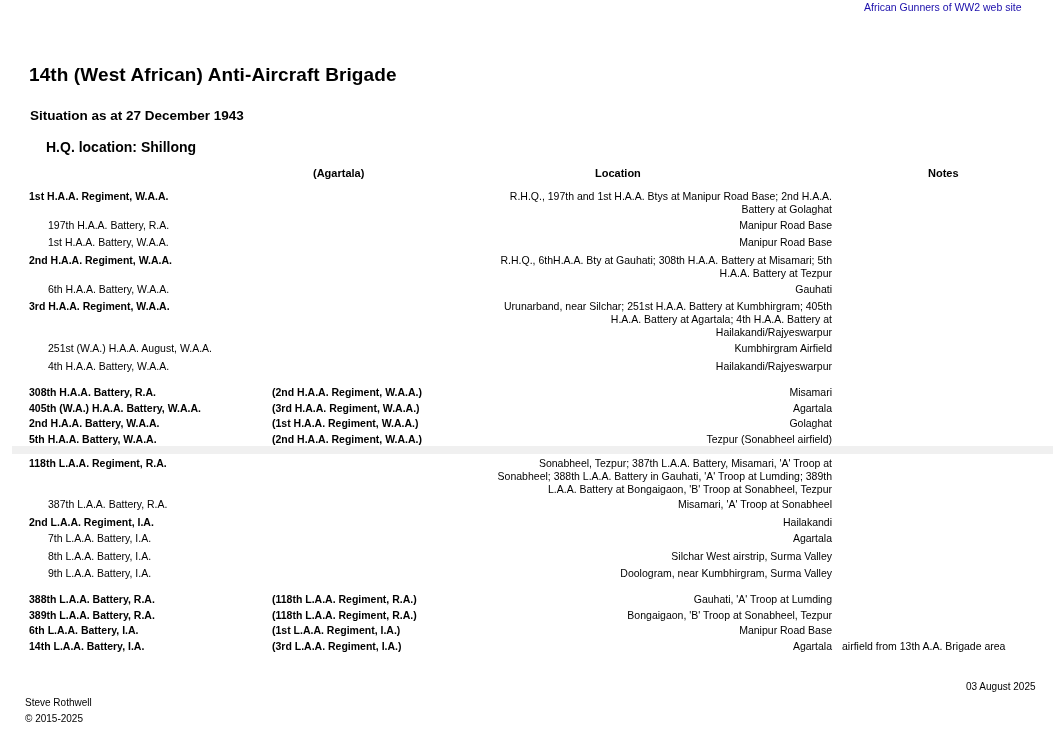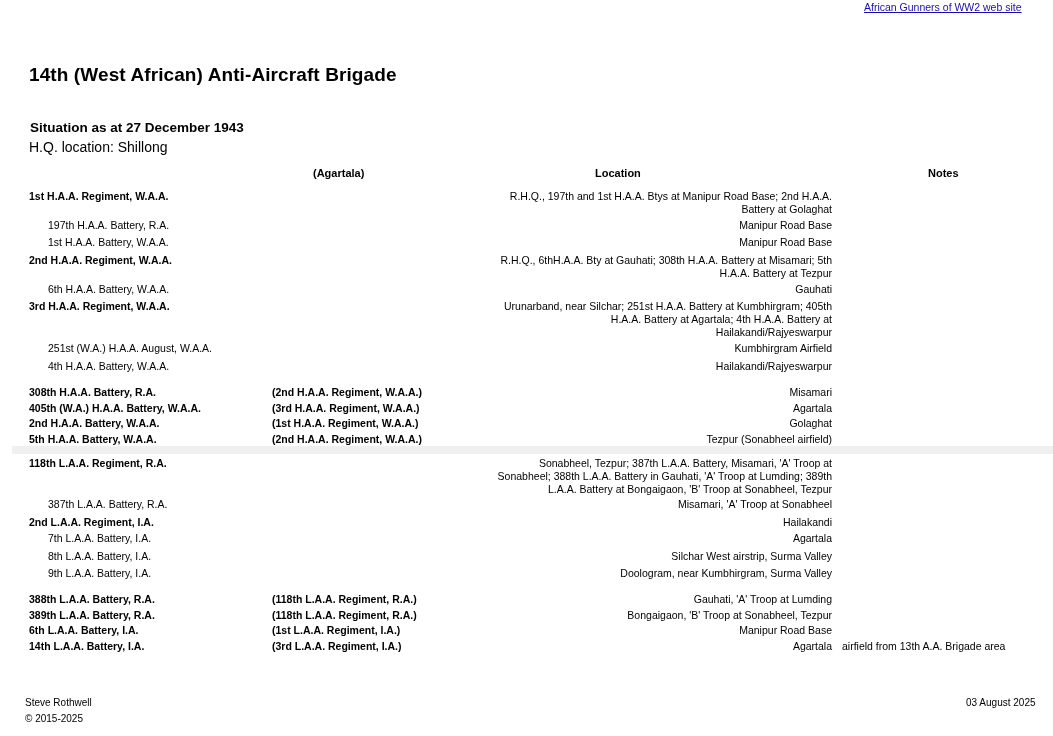--- a/index.html
+++ b/index.html
@@ -1,22 +1,22 @@
 <!DOCTYPE html>
 <html><head>
 <meta charset="utf-8">
 <style>
   html, body { margin:0; padding:0; background:#ffffff; }
   body { width:1053px; height:736px; position:relative; overflow:hidden;
          font-family:"Liberation Sans", sans-serif; color:#000; }
   .link { position:absolute; left:864px; top:1px; font-size:10.5px; color:#1a0dab;
-          text-decoration:underline; cursor:pointer; }
+          cursor:pointer; }
   .title { position:absolute; left:29px; top:64px; font-size:19px; font-weight:bold; letter-spacing:0.1px; }
-  .subtitle { position:absolute; left:30px; top:108px; font-size:13.5px; font-weight:bold;margin-top:12px; }
-  .hq { position:absolute; left:29px; top:139px; font-size:14px; font-weight:normal; }
+  .subtitle { position:absolute; left:30px; top:108px; font-size:13.5px; font-weight:bold; }
+  .hq { position:absolute; left:46px; top:139px; font-size:14px; font-weight:bold; }
   .hdr { position:absolute; top:167px; font-size:11px; font-weight:bold; }
   .row { position:absolute; left:0; width:1053px; font-size:10.5px; line-height:13px; }
   .c1 { position:absolute; left:29px; }
   .c1.ind { left:48px; }
   .c1.b { font-weight:bold; }
   .c2 { position:absolute; left:272px;font-weight:bold; }
   .c3 { position:absolute; left:492px; width:340px;text-align:right; }
   .c4 { position:absolute; left:842px; }
   .sep { position:absolute; left:12px; top:446px; width:1041px; height:8px; background:#f0f0f0; }
   .foot { position:absolute; font-size:10px; }
@@ -165,13 +165,13 @@
     <div class="row" style="top: 640px;">
       <div class="c1 b">14th L.A.A. Battery, I.A.</div>
       <div class="c2">(3rd L.A.A. Regiment, I.A.)</div>
       <div class="c3">Agartala</div>
       <div class="c4">airfield from 13th A.A. Brigade area</div>
     </div>
   </div>
 
 <div class="foot" style="left:25px; top:697px">Steve Rothwell</div>
 <div class="foot" style="left:25px; top:713px">© 2015-2025</div>
-<div class="foot" style="left:966px; top:697px">03 August 2025</div>
+<div class="foot" style="left:966px; top:681px">03 August 2025</div>
 
 </body></html>

